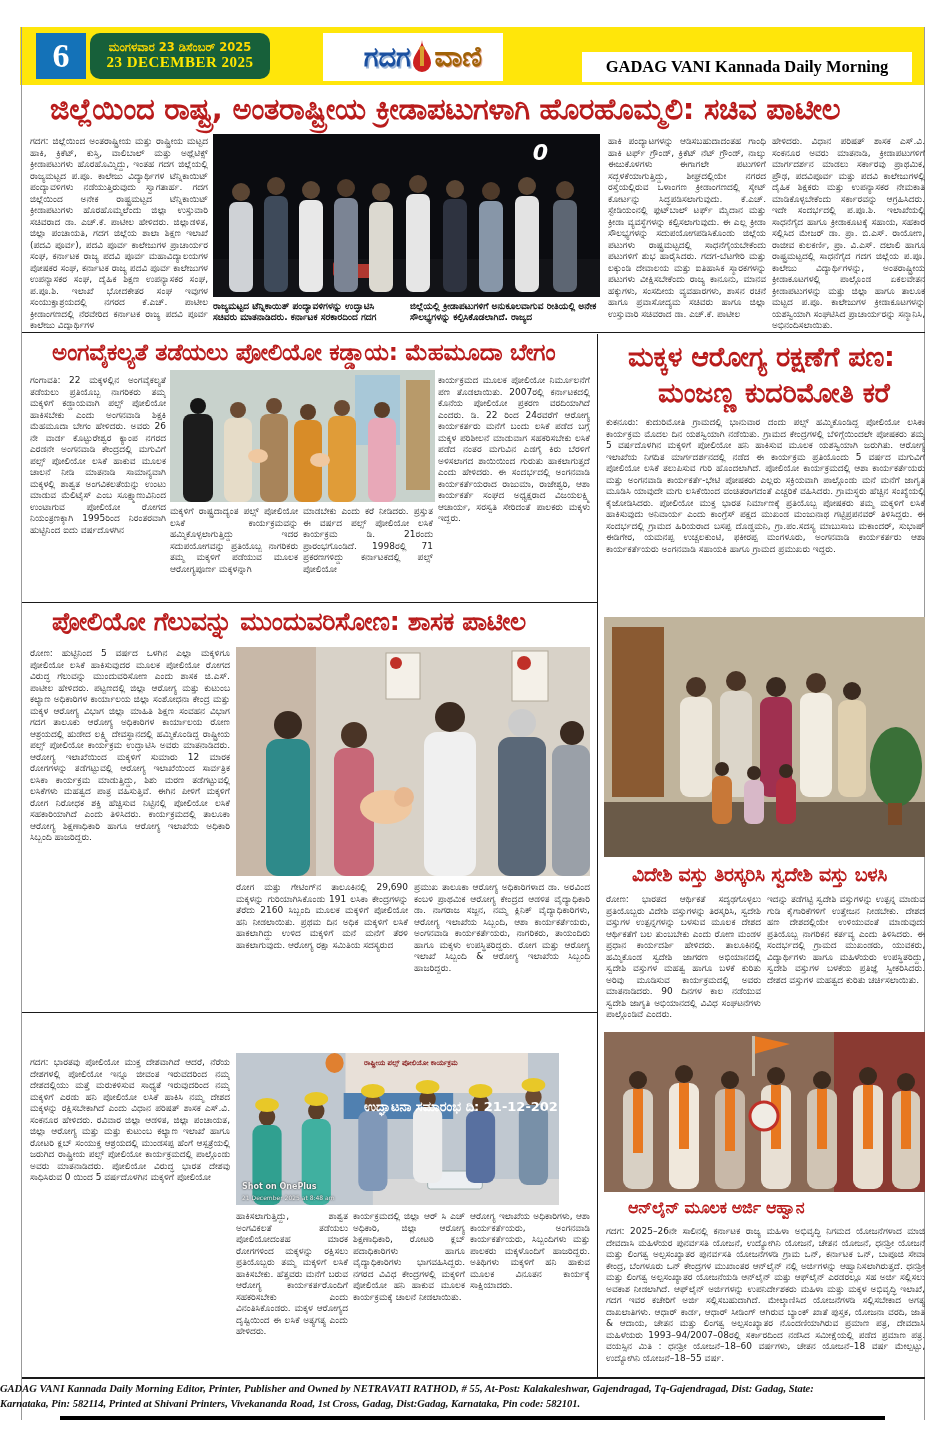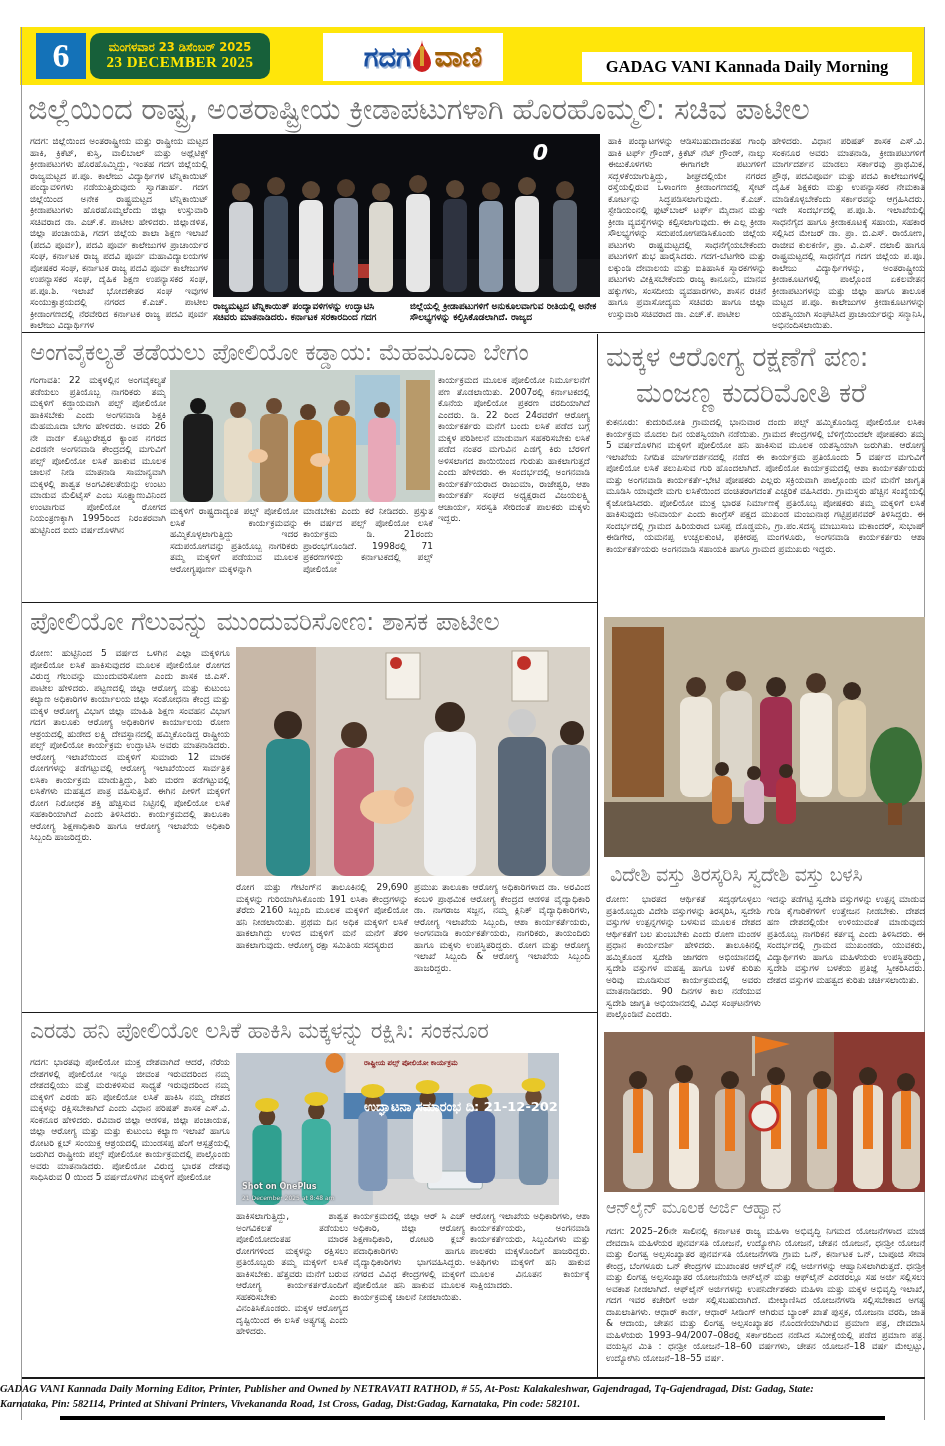--- a/index.html
+++ b/index.html
@@ -18,21 +18,21 @@
   .date-kn{color:#ffd900;font-size:11.5px;font-weight:bold;}
   .date-en{color:#ffe600;font-size:15px;font-weight:bold;font-family:"Liberation Serif",serif;letter-spacing:.5px;}
   .logobox{position:absolute;left:323px;top:33px;width:160px;height:48px;background:#fff;
            display:flex;align-items:center;justify-content:center;gap:2px;padding-left:20px;}
   .logo-w1{color:#1a4fa0;font-size:27px;font-weight:bold;text-shadow:1.5px 1.5px 0 #9db6d8;}
   .logo-w2{color:#a16207;font-size:28px;font-weight:bold;text-shadow:1px 1px 0 #e8b0a0;}
   .titlebox{position:absolute;left:575px;top:52px;width:330px;height:30px;background:#fff;
             display:flex;align-items:center;justify-content:center;margin-left:7px;}
   .title-en{font-family:"Liberation Serif",serif;font-weight:bold;font-size:16.5px;color:#000;white-space:nowrap;}
   
-  .hl{position:absolute;font-weight:normal;color:#737373;white-space:nowrap;letter-spacing:-0.3px;}
+  .hl{position:absolute;font-weight:bold;color:#b91c1c;white-space:nowrap;letter-spacing:-0.3px;margin-left:22px;}
   
   .body-col{position:absolute;font-size:9px;line-height:1.28;text-align:justify;
             color:#1c1c1c;overflow:hidden;}
   .caption{position:absolute;font-size:9px;line-height:1.25;font-weight:bold;color:#111;overflow:hidden;}
   
   .photo{position:absolute;overflow:hidden;background:#888;}
   .photo svg{display:block;width:100%;height:100%;}
   .ph-overlay{position:absolute;color:#fff;font-weight:bold;}
   .wm{position:absolute;left:6px;color:#f2f2f2;text-shadow:0 0 2px #000;}
   
@@ -210,21 +210,20 @@
           <rect x="316" y="98" width="38" height="131" rx="11" fill="#9aa0a8"></rect>
         </g>
     </svg>
   </div>
 
   <div class="body-col" style="left:236px;top:882px;width:172px;height:128px;">ರೋಗ ಮತ್ತು ಗೇಟಿಂಗ್‌ನ ತಾಲೂಕಿನಲ್ಲಿ 29,690 ಮಕ್ಕಳನ್ನು ಗುರಿಯಾಗಿಸಿಕೊಂಡು 191 ಲಸಿಕಾ ಕೇಂದ್ರಗಳನ್ನು ತೆರೆದು 2160 ಸಿಬ್ಬಂದಿ ಮೂಲಕ ಮಕ್ಕಳಿಗೆ ಪೋಲಿಯೋ ಹನಿ ನೀಡಲಾಯಿತು. ಪ್ರಥಮ ದಿನ ಅಧಿಕ ಮಕ್ಕಳಿಗೆ ಲಸಿಕೆ ಹಾಕಲಾಗಿದ್ದು ಉಳಿದ ಮಕ್ಕಳಿಗೆ ಮನೆ ಮನೆಗೆ ತೆರಳಿ ಹಾಕಲಾಗುವುದು. ಆರೋಗ್ಯ ರಕ್ಷಾ ಸಮಿತಿಯ ಸದಸ್ಯರುದ</div>
   <div class="body-col" style="left:414px;top:882px;width:176px;height:128px;">ಪ್ರಮುಖ ತಾಲೂಕಾ ಆರೋಗ್ಯ ಅಧಿಕಾರಿಗಳಾದ ಡಾ. ಅರವಿಂದ ಕಂಬಳಿ ಪ್ರಾಥಮಿಕ ಆರೋಗ್ಯ ಕೇಂದ್ರದ ಆಡಳಿತ ವೈದ್ಯಾಧಿಕಾರಿ ಡಾ. ನಾಗರಾಜ ಸಜ್ಜನ, ನಮ್ಮ ಕ್ಲಿನಿಕ್ ವೈದ್ಯಾಧಿಕಾರಿಗಳು, ಆರೋಗ್ಯ ಇಲಾಖೆಯ ಸಿಬ್ಬಂದಿ, ಆಶಾ ಕಾರ್ಯಕರ್ತೆಯರು, ಅಂಗನವಾಡಿ ಕಾರ್ಯಕರ್ತೆಯರು, ನಾಗರಿಕರು, ತಾಯಂದಿರು ಹಾಗೂ ಮಕ್ಕಳು ಉಪಸ್ಥಿತರಿದ್ದರು. ರೋಗ ಮತ್ತು ಆರೋಗ್ಯ ಇಲಾಖೆ ಸಿಬ್ಬಂದಿ &amp; ಆರೋಗ್ಯ ಇಲಾಖೆಯ ಸಿಬ್ಬಂದಿ ಹಾಜರಿದ್ದರು.</div>
 
   <div class="rule-h" style="left:22px;top:1012px;width:575px;"></div>
 
-  <div class="hl" style="left:30px;top:1018px;font-size:22px;">ಎರಡು ಹನಿ ಪೋಲಿಯೋ ಲಸಿಕೆ ಹಾಕಿಸಿ ಮಕ್ಕಳನ್ನು ರಕ್ಷಿಸಿ: ಸಂಕನೂರ</div>
   <div class="body-col" style="left:30px;top:1057px;width:200px;height:316px;">ಗದಗ: ಭಾರತವು ಪೋಲಿಯೋ ಮುಕ್ತ ದೇಶವಾಗಿದೆ ಆದರೆ, ನೆರೆಯ ದೇಶಗಳಲ್ಲಿ ಪೋಲಿಯೋ ಇನ್ನೂ ಜೀವಂತ ಇರುವದರಿಂದ ನಮ್ಮ ದೇಶದಲ್ಲಿಯು ಮತ್ತೆ ಮರುಕಳಿಸುವ ಸಾಧ್ಯತೆ ಇರುವುದರಿಂದ ನಮ್ಮ ಮಕ್ಕಳಿಗೆ ಎರಡು ಹನಿ ಪೋಲಿಯೋ ಲಸಿಕೆ ಹಾಕಿಸಿ ನಮ್ಮ ದೇಶದ ಮಕ್ಕಳನ್ನು ರಕ್ಷಿಸಬೇಕಾಗಿದೆ ಎಂದು ವಿಧಾನ ಪರಿಷತ್ ಶಾಸಕ ಎಸ್.ವಿ. ಸಂಕನೂರ ಹೇಳಿದರು. ರವಿವಾರ ಜಿಲ್ಲಾ ಆಡಳಿತ, ಜಿಲ್ಲಾ ಪಂಚಾಯತ, ಜಿಲ್ಲಾ ಆರೋಗ್ಯ ಮತ್ತು ಮತ್ತು ಕುಟುಂಬ ಕಲ್ಯಾಣ ಇಲಾಖೆ ಹಾಗೂ ರೋಟರಿ ಕ್ಲಬ್ ಸಂಯುಕ್ತ ಆಶ್ರಯದಲ್ಲಿ ಮುಂಡಸಪ್ಪ ಹೆಂಗೆ ಆಸ್ಪತ್ರೆಯಲ್ಲಿ ಜರುಗಿದ ರಾಷ್ಟ್ರೀಯ ಪಲ್ಸ್ ಪೋಲಿಯೋ ಕಾರ್ಯಕ್ರಮದಲ್ಲಿ ಪಾಲ್ಗೊಂಡು ಅವರು ಮಾತನಾಡಿದರು. ಪೋಲಿಯೋ ವಿರುದ್ಧ ಭಾರತ ದೇಶವು ಸಾಧಿಸಿರುವ 0 ಯಿಂದ 5 ವರ್ಷದೊಳಗಿನ ಮಕ್ಕಳಿಗೆ ಪೋಲಿಯೋ</div>
 
   <div class="photo" style="left:236px;top:1053px;width:323px;height:152px;background:#c0c8d0;">
     <svg viewBox="0 0 354 152" preserveAspectRatio="none">
       <rect x="0" y="0" width="354" height="152" fill="#c0c8d0"></rect>
       <rect x="120" y="0" width="200" height="40" fill="#e8e0d8"></rect>
       <rect x="118" y="40" width="120" height="26" fill="#5080b0"></rect>
       <circle cx="108" cy="10" r="10" fill="#e08030"></circle>
       <rect x="150" y="126" width="204" height="26" fill="#d8d8d8"></rect>
       <rect x="210" y="118" width="60" height="18" rx="3" fill="#eceff2" stroke="#9aa"></rect>

